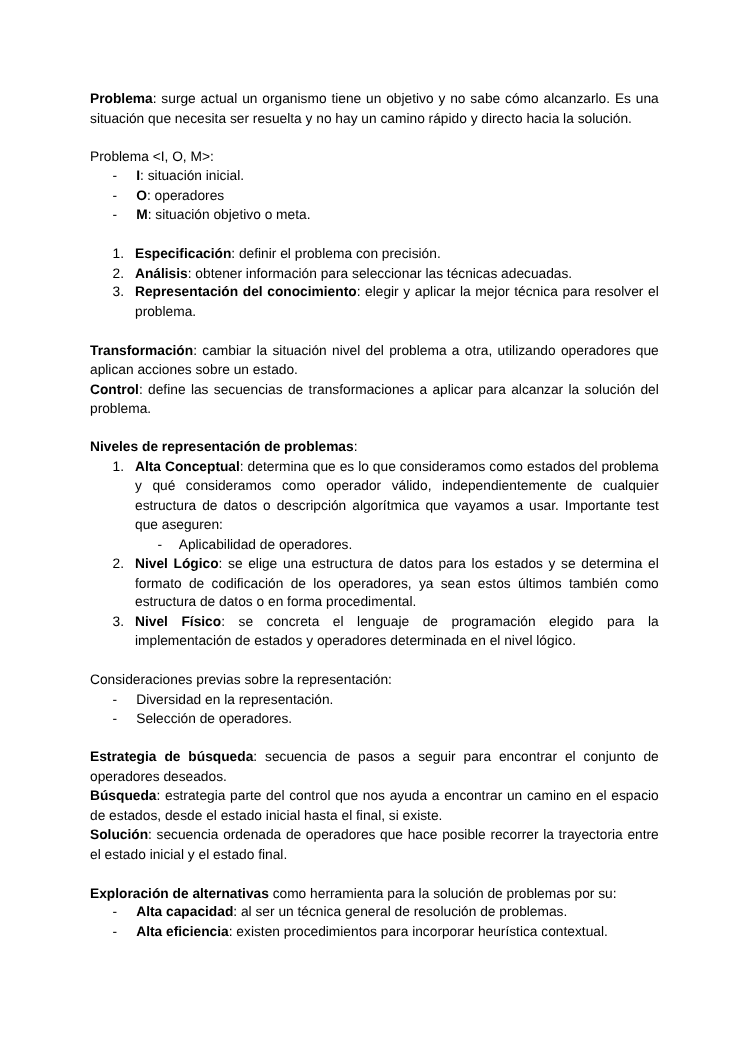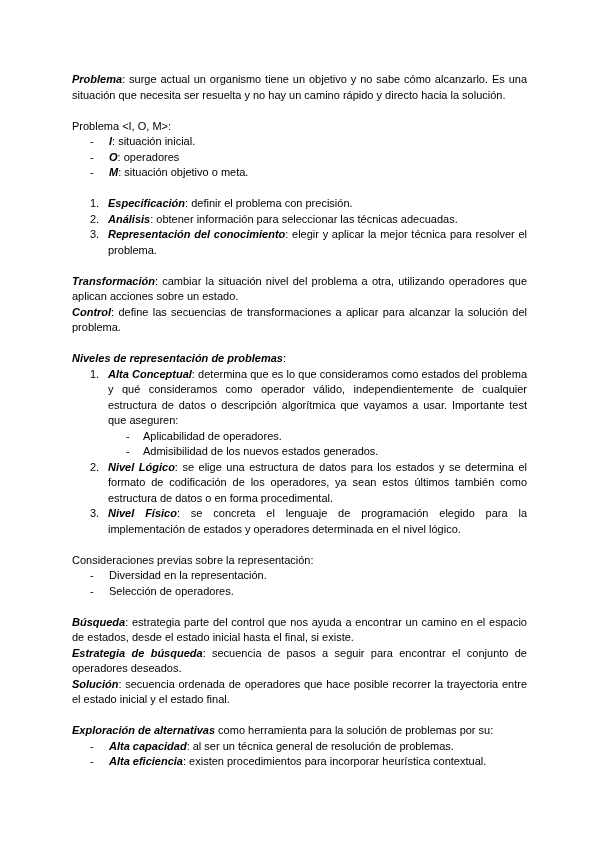--- a/index.html
+++ b/index.html
@@ -4,21 +4,21 @@
 <style>
   html, body { margin: 0; padding: 0; background: #ffffff; }
   body { width: 600px; height: 848px; position: relative; overflow: hidden; }
   .page {
     position: absolute; left: 72px; top: 72px; width: 455px;
     font-family: "Liberation Sans", sans-serif; font-size: 11px; line-height: 15.5px;
     color: #000000;
   }
   p { margin: 0; text-align: justify; }
   .gap { height: 15.5px; }
-  b { font-weight: bold; font-style: italic; }
+  b { font-weight: bold; }
   ul, ol { margin: 0; padding: 0; list-style: none; }
   .dash-list li { position: relative; padding-left: 37px; text-align: justify; }
   .dash-list li .marker { position: absolute; left: 18px; top: 0; }
   .num-list li { position: relative; padding-left: 36px; text-align: justify; }
   .num-list li .marker { position: absolute; left: 18px; top: 0; }
   .sub-list li { position: relative; padding-left: 35px; }
   .sub-list li .marker { position: absolute; left: 18px; top: 0; }
 </style>
 </head>
 <body>
@@ -45,37 +45,37 @@
 
   <p><b>Transformación</b><span>: cambiar la situación nivel del problema a otra, utilizando operadores que aplican acciones sobre un estado.</span></p>
   <p><b>Control</b><span>: define las secuencias de transformaciones a aplicar para alcanzar la solución del problema.</span></p>
   <div class="gap"></div>
 
   <p><b>Niveles de representación de problemas</b><span>:</span></p>
   <ol class="num-list">
     <li><span class="marker">1.</span><b>Alta Conceptual</b><span>: determina que es lo que consideramos como estados del problema y qué consideramos como operador válido, independientemente de cualquier estructura de datos o descripción algorítmica que vayamos a usar. Importante test que aseguren:</span>
       <ul class="sub-list">
         <li><span class="marker">-</span><span>Aplicabilidad de operadores.</span></li>
-        <li><span class="marker">-</span><span>Admisibilidad de los nuevos estados generados.</span></li>
+        <li><span class="marker">-</span></li>
       </ul>
     </li>
     <li><span class="marker">2.</span><b>Nivel Lógico</b><span>: se elige una estructura de datos para los estados y se determina el formato de codificación de los operadores, ya sean estos últimos también como estructura de datos o en forma procedimental.</span></li>
     <li><span class="marker">3.</span><b>Nivel Físico</b><span>: se concreta el lenguaje de programación elegido para la implementación de estados y operadores determinada en el nivel lógico.</span></li>
   </ol>
   <div class="gap"></div>
 
   <p>Consideraciones previas sobre la representación:</p>
   <ul class="dash-list">
     <li><span class="marker">-</span><span>Diversidad en la representación.</span></li>
     <li><span class="marker">-</span><span>Selección de operadores.</span></li>
   </ul>
   <div class="gap"></div>
 
+  <p><b>Estrategia de búsqueda</b><span>: secuencia de pasos a seguir para encontrar el conjunto de operadores deseados.</span></p>
   <p><b>Búsqueda</b><span>: estrategia parte del control que nos ayuda a encontrar un camino en el espacio de estados, desde el estado inicial hasta el final, si existe.</span></p>
-  <p><b>Estrategia de búsqueda</b><span>: secuencia de pasos a seguir para encontrar el conjunto de operadores deseados.</span></p>
   <p><b>Solución</b><span>: secuencia ordenada de operadores que hace posible recorrer la trayectoria entre el estado inicial y el estado final.</span></p>
   <div class="gap"></div>
 
   <p><b>Exploración de alternativas</b><span> como herramienta para la solución de problemas por su:</span></p>
   <ul class="dash-list">
     <li><span class="marker">-</span><b>Alta capacidad</b><span>: al ser un técnica general de resolución de problemas.</span></li>
     <li><span class="marker">-</span><b>Alta eficiencia</b><span>: existen procedimientos para incorporar heurística contextual.</span></li>
   </ul>
 
 </div>

